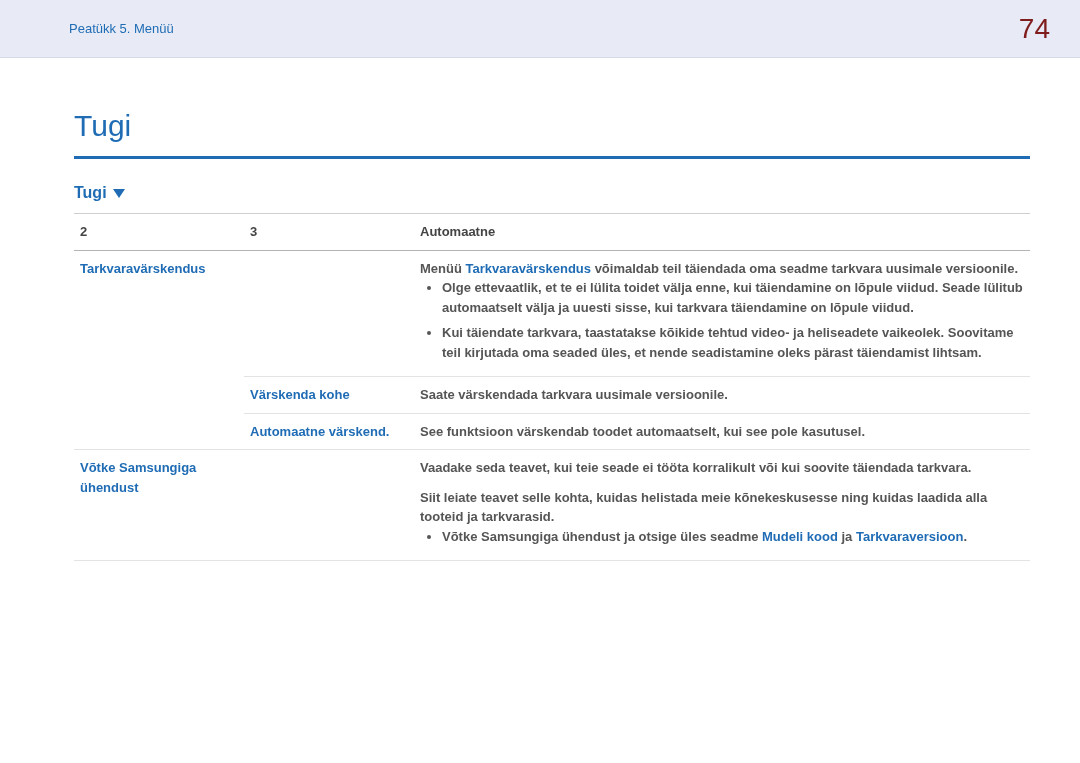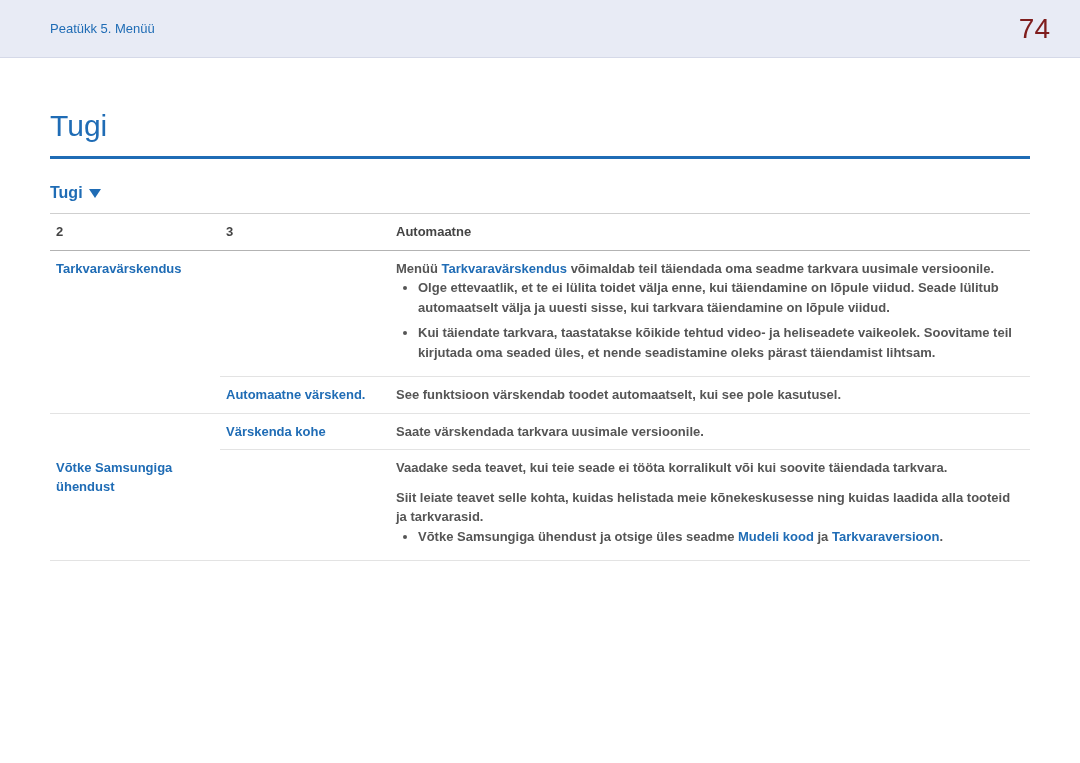--- a/index.html
+++ b/index.html
@@ -17,28 +17,29 @@
       height: 58px;
       display: flex;
       align-items: center;
       justify-content: space-between;
       padding: 0 30px 0 50px;
       border-bottom: 1px solid #d5d9e8;
     }
     .breadcrumb {
       color: #1f6cb5;
       font-size: 13px;
+      margin-left: 19px;
     }
     .page-number {
       color: #7f1d1d;
       font-size: 28px;
       font-weight: 400;
     }
     .content {
-      padding: 45px 50px 0 50px;
+      padding: 45px 50px 0 74px;
     }
     .page-title {
       color: #1f6cb5;
       font-size: 30px;
       font-weight: 500;
       padding-bottom: 8px;
       border-bottom: 3px solid #1f6cb5;
       margin-bottom: 22px;
     }
     .section-header {
@@ -123,28 +124,28 @@
         <td></td>
         <td>
           <span>Menüü </span><span class="keyword">Tarkvaravärskendus</span><span> võimaldab teil täiendada oma seadme tarkvara uusimale versioonile.</span>
           <ul class="bullets">
             <li>Olge ettevaatlik, et te ei lülita toidet välja enne, kui täiendamine on lõpule viidud. Seade lülitub automaatselt välja ja uuesti sisse, kui tarkvara täiendamine on lõpule viidud.</li>
             <li>Kui täiendate tarkvara, taastatakse kõikide tehtud video- ja heliseadete vaikeolek. Soovitame teil kirjutada oma seaded üles, et nende seadistamine oleks pärast täiendamist lihtsam.</li>
           </ul>
         </td>
       </tr>
       <tr>
+        <td class="nb"></td>
+        <td class="link-blue">Värskenda kohe</td>
+        <td>Saate värskendada tarkvara uusimale versioonile.</td>
+      </tr>
+      <tr>
         <td></td>
         <td class="link-blue">Automaatne värskend.</td>
         <td>See funktsioon värskendab toodet automaatselt, kui see pole kasutusel.</td>
-      </tr>
-      <tr>
-        <td class="nb"></td>
-        <td class="link-blue">Värskenda kohe</td>
-        <td>Saate värskendada tarkvara uusimale versioonile.</td>
       </tr>
       <tr>
         <td class="link-blue">Võtke Samsungiga ühendust</td>
         <td></td>
         <td>
           <div>Vaadake seda teavet, kui teie seade ei tööta korralikult või kui soovite täiendada tarkvara.</div>
           <div style="margin-top:10px">Siit leiate teavet selle kohta, kuidas helistada meie kõnekeskusesse ning kuidas laadida alla tooteid ja tarkvarasid.</div>
           <ul class="bullets">
             <li>
               <span>Võtke Samsungiga ühendust ja otsige üles seadme </span><span class="keyword">Mudeli kood</span><span> ja </span><span class="keyword">Tarkvaraversioon</span><span>.</span>

